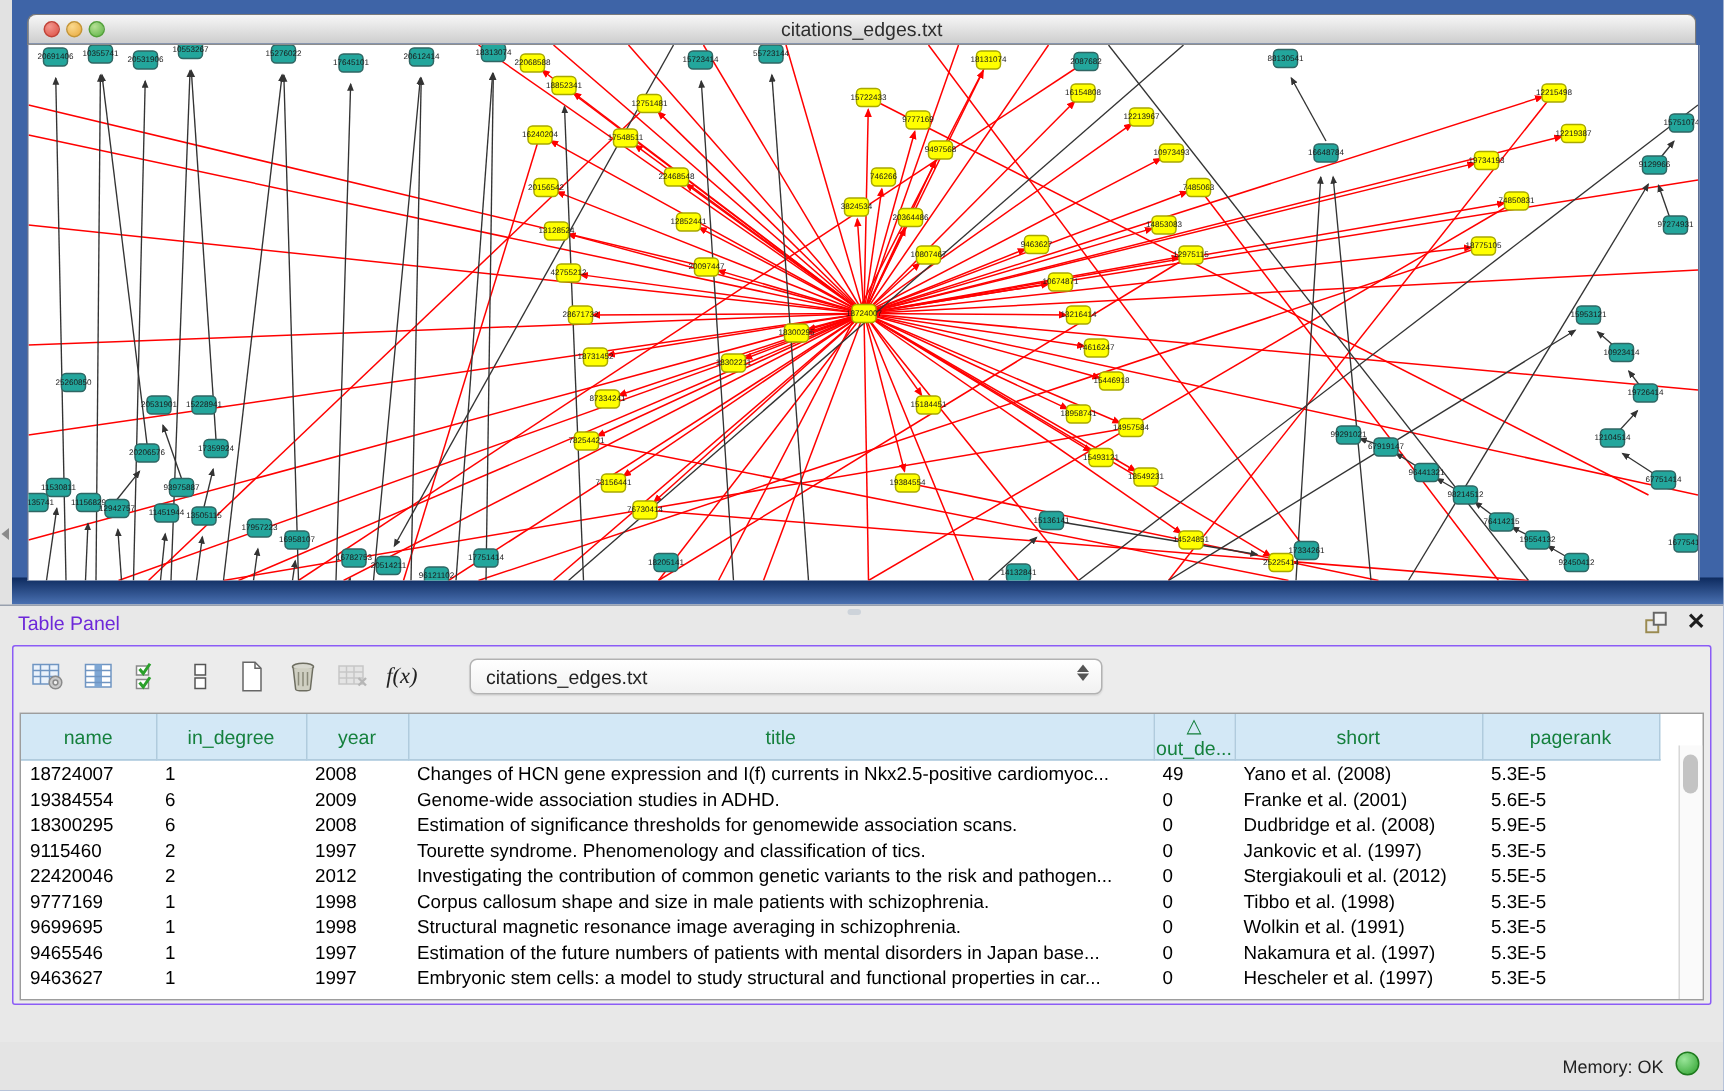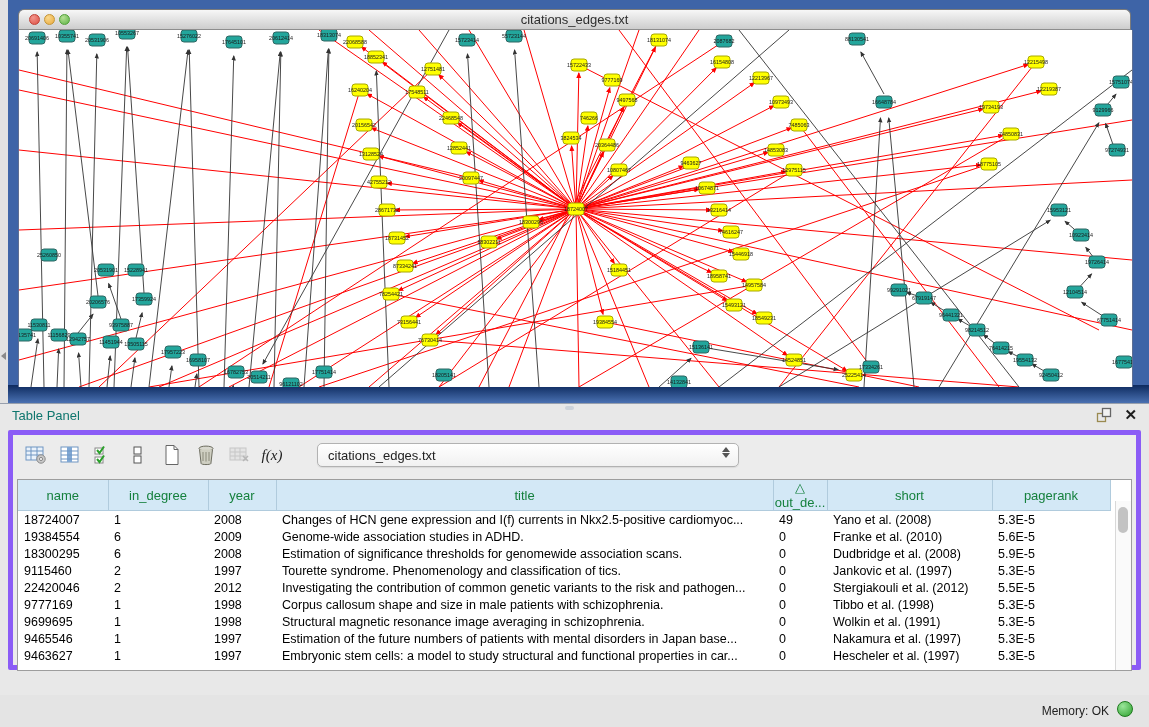--- a/index.html
+++ b/index.html
@@ -12,25 +12,25 @@
   .titlebar{height:19px;background:linear-gradient(#f7f7f7,#cdcdcd);border:1px solid #7b7b7b;border-bottom:1px solid #8d8d8d;border-radius:6px 6px 0 0;position:relative;}
   .titlebar .title{text-align:center;font-size:13px;line-height:19px;color:#2e2e2e;}
   .tl{position:absolute;top:4px;width:11px;height:11px;border-radius:50%;}
   .tl.red{left:10px;background:radial-gradient(circle at 35% 30%,#f2968d,#dd4f43);border:1px solid #c04237;box-sizing:border-box;}
   .tl.yellow{left:25px;background:radial-gradient(circle at 35% 30%,#fad98d,#e9a93d);border:1px solid #c49536;box-sizing:border-box;}
   .tl.green{left:40px;background:radial-gradient(circle at 35% 30%,#b6e095,#5bb344);border:1px solid #53a03a;box-sizing:border-box;}
   svg.canvas{display:block;width:1113px;height:357px;background:#ffffff;border-left:1px solid #5e6f93;border-right:1px solid #5e6f93;}
   
   .table-panel{position:absolute;left:0;top:403px;width:1149px;height:292px;background:#e8e8e8;border-top:1px solid #98a0ad;box-sizing:border-box;}
   .panel-header{height:24px;position:relative;}
-  .panel-title{position:absolute;left:12px;top:4px;font-size:13px;color:#0f766e;}
+  .panel-title{position:absolute;left:12px;top:4px;font-size:13px;color:#6d28d9;}
   .panel-grip{position:absolute;left:565px;top:2px;width:9px;height:4px;border-radius:2px;background:#cdd3da;}
   .panel-actions{position:absolute;right:12px;top:3px;display:flex;gap:12px;align-items:center;}
   .close-x{font-size:15px;font-weight:bold;color:#1d1d1d;line-height:16px;cursor:default;}
-  .panel-inner{position:absolute;left:8px;right:8px;top:26px;height:240px;background:#ececec;border:5px solid #8b5cf6;border-radius:2px;box-sizing:border-box;}
+  .panel-inner{position:absolute;left:8px;right:8px;top:26px;height:240px;background:#ececec;border:1px solid #8b5cf6;border-radius:2px;box-sizing:border-box;}
   .toolbar{height:40px;display:flex;align-items:center;padding-left:10px;}
   .tbtn{width:26px;height:26px;border:none;background:transparent;padding:0;margin-right:8px;display:flex;align-items:center;justify-content:center;}
   .tbtn.disabled{opacity:.45;}
   .fx-label{font-family:"Liberation Serif",serif;font-style:italic;font-size:15px;color:#222;margin-right:4px;}
   .combo{margin-left:22px;width:386px;height:22px;border:1px solid #b2b2b2;border-radius:5px;background:linear-gradient(#ffffff,#f1f1f1);box-shadow:0 1px 1px rgba(0,0,0,.08);display:flex;align-items:center;padding:0 24px 0 10px;font-size:13px;color:#222;position:relative;}
   .combo .steppers{position:absolute;right:8px;top:3px;display:flex;flex-direction:column;gap:1px;}
   .combo .steppers span{width:0;height:0;border-left:4px solid transparent;border-right:4px solid transparent;}
   .combo .up{border-bottom:5px solid #555;}
   .combo .down{border-top:5px solid #555;}
   .table-wrap{position:absolute;left:4px;right:4px;top:44px;height:192px;background:#fff;border:1px solid #9d9d9d;overflow:hidden;box-sizing:border-box;}
@@ -742,21 +742,21 @@
                 <td class="c-out">49</td>
                 <td class="c-short">Yano et al. (2008)</td>
                 <td class="c-pagerank">5.3E-5</td>
               </tr>
               <tr>
                 <td class="c-name">19384554</td>
                 <td class="c-indeg">6</td>
                 <td class="c-year">2009</td>
                 <td class="c-title">Genome-wide association studies in ADHD.</td>
                 <td class="c-out">0</td>
-                <td class="c-short">Franke et al. (2010)</td>
+                <td class="c-short">Franke et al. (2001)</td>
                 <td class="c-pagerank">5.6E-5</td>
               </tr>
               <tr>
                 <td class="c-name">18300295</td>
                 <td class="c-indeg">6</td>
                 <td class="c-year">2008</td>
                 <td class="c-title">Estimation of significance thresholds for genomewide association scans.</td>
                 <td class="c-out">0</td>
                 <td class="c-short">Dudbridge et al. (2008)</td>
                 <td class="c-pagerank">5.9E-5</td>

